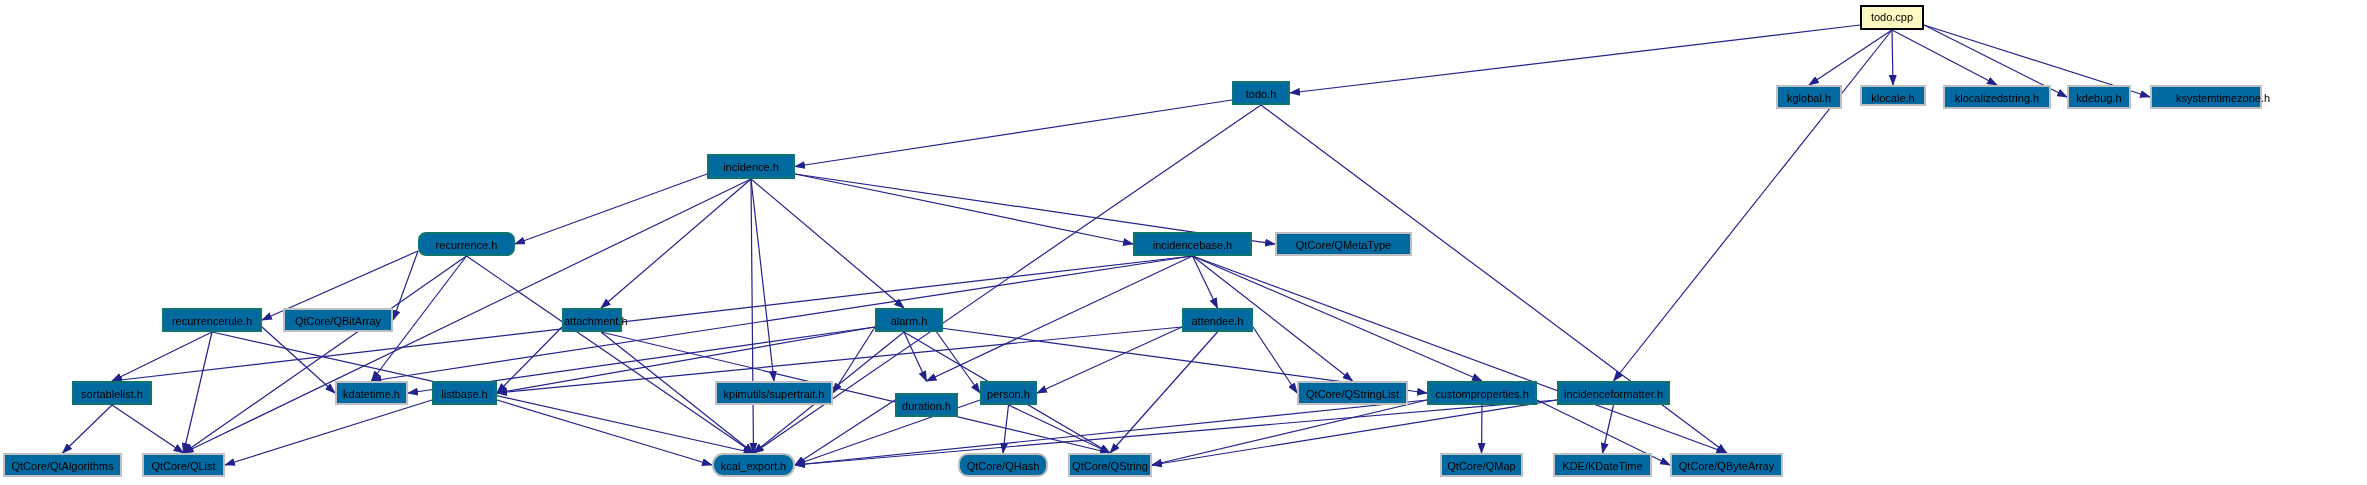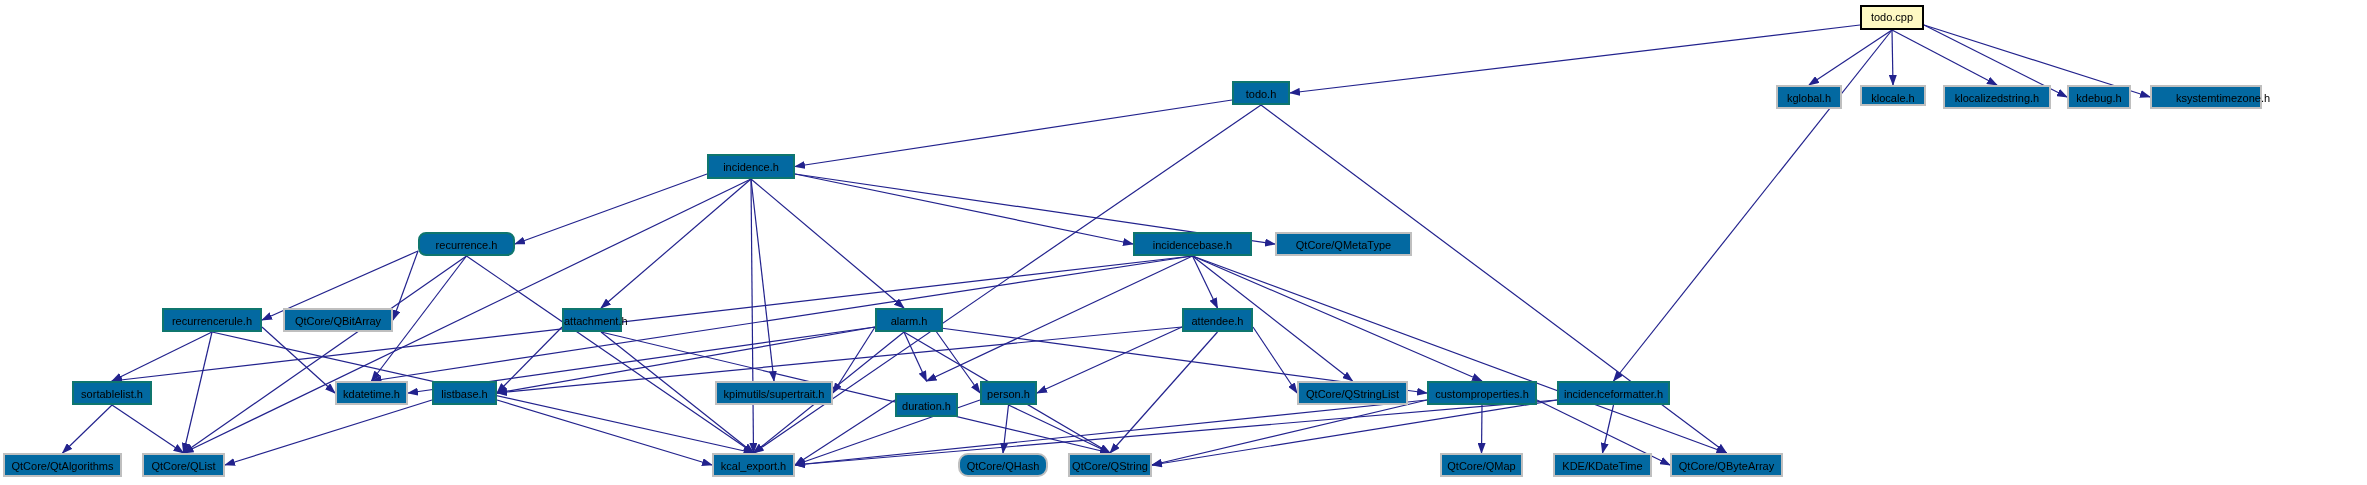--- a/index.html
+++ b/index.html
@@ -122,19 +122,19 @@
     <div class="node external" style="left: 335px; top: 381px; width: 73px; height: 24px;">kdatetime.h</div>
     <div class="node linked" style="left: 432px; top: 381px; width: 65px; height: 24px;">listbase.h</div>
     <div class="node external" style="left: 715px; top: 381px; width: 118px; height: 24px;">kpimutils/supertrait.h</div>
     <div class="node linked" style="left: 895px; top: 381px; width: 63px; height: 24px; margin-top: 12px;">duration.h</div>
     <div class="node linked" style="left: 980px; top: 381px; width: 57px; height: 24px;">person.h</div>
     <div class="node external" style="left: 1297px; top: 381px; width: 111px; height: 24px;">QtCore/QStringList</div>
     <div class="node linked" style="left: 1427px; top: 381px; width: 110px; height: 24px;">customproperties.h</div>
     <div class="node linked" style="left: 1557px; top: 381px; width: 113px; height: 24px;">incidenceformatter.h</div>
     <div class="node external" style="left: 3px; top: 453px; width: 119px; height: 24px;">QtCore/QtAlgorithms</div>
     <div class="node external" style="left: 142px; top: 453px; width: 83px; height: 24px;">QtCore/QList</div>
-    <div class="node external" style="left: 712px; top: 453px; width: 83px; height: 24px;">kcal_export.h</div>
+    <div class="node external" style="left: 712px; top: 453px; width: 83px; height: 24px; border-radius: 11px;">kcal_export.h</div>
     <div class="node external" style="left: 958px; top: 453px; width: 90px; height: 24px; border-radius: 10px;">QtCore/QHash</div>
     <div class="node external" style="left: 1068px; top: 453px; width: 84px; height: 24px;">QtCore/QString</div>
     <div class="node external" style="left: 1440px; top: 453px; width: 83px; height: 24px;">QtCore/QMap</div>
     <div class="node external" style="left: 1553px; top: 453px; width: 99px; height: 24px;">KDE/KDateTime</div>
     <div class="node external" style="left: 1670px; top: 453px; width: 113px; height: 24px;">QtCore/QByteArray</div>
   </div>
 
 </body></html>

